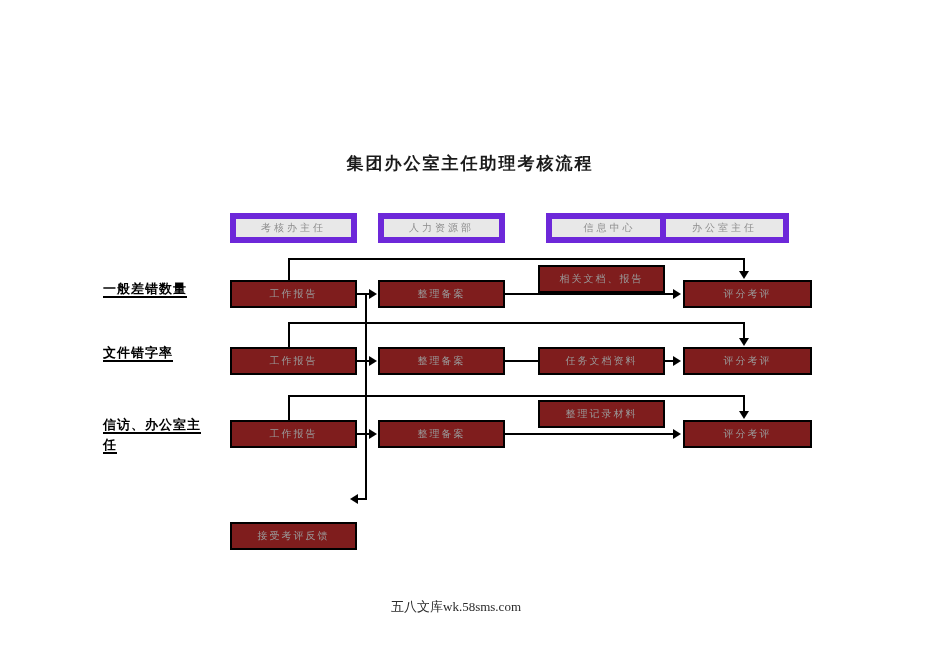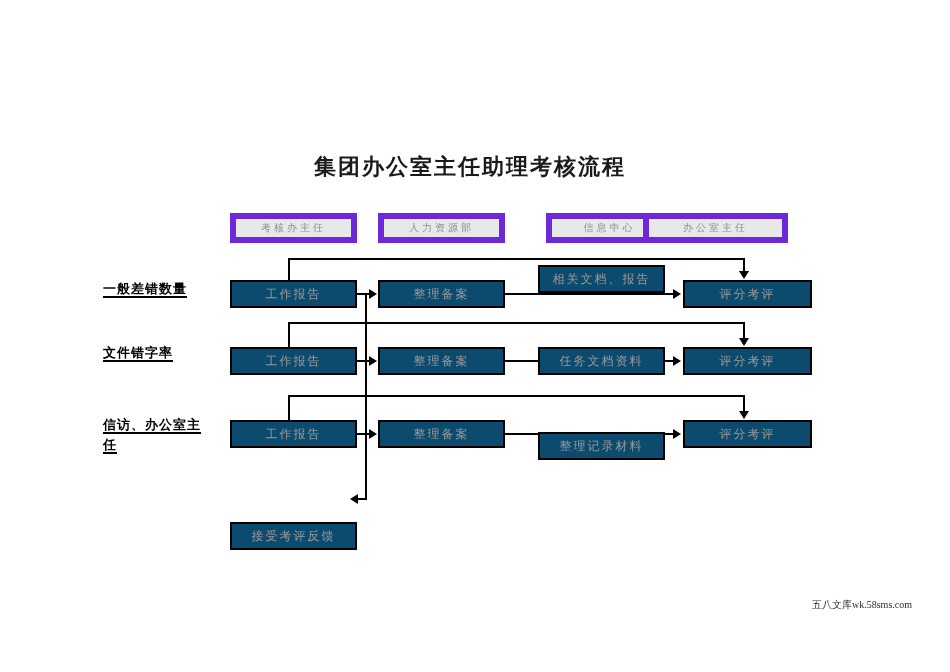--- a/index.html
+++ b/index.html
@@ -2,78 +2,78 @@
 <html><head>
 <meta charset="utf-8">
 <style>
   html,body { margin:0; padding:0; }
   body {
     width:950px; height:672px; position:relative; background:#ffffff;
     font-family:"Liberation Sans", sans-serif; overflow:hidden;
   }
   .page-title {
     position:absolute; left:235px; top:152px; width:470px;
-    text-align:center; font-size:22px; font-weight:bold; color:#1a1a1a;
+    text-align:center; font-size:17px; font-weight:bold; color:#1a1a1a;
     letter-spacing:2px;
   }
   .box {
     position:absolute; width:127px; height:28px; box-sizing:border-box;
-    border:2px solid #000; background:#0c4a6e; z-index:2;
+    border:2px solid #000; background:#7f1d1d; z-index:2;
     display:flex; align-items:center; justify-content:center;
-    font-size:12px; color:#9a9a9a; letter-spacing:2px; white-space:nowrap;
+    font-size:10px; color:#9a9a9a; letter-spacing:2px; white-space:nowrap;
   }
   .lane-header {
     height:30px; border:6px solid #6d28d9; background:#e8e8e8;
     color:#8d8d8d; font-size:10px; letter-spacing:3px;
   }
   .row-label {
     position:absolute; left:103px; width:102px; font-size:13px;
     font-weight:bold; color:#000; letter-spacing:1px; line-height:1.55;
     text-decoration:underline; text-decoration-thickness:2px;
     text-underline-offset:3px;
   }
   .hline, .vline { position:absolute; background:#000; z-index:1; }
   .hline { height:2px; }
   .vline { width:2px; }
   .arrow { position:absolute; width:0; height:0; z-index:3; }
   .arrow-right { border-top:5px solid transparent; border-bottom:5px solid transparent; border-left:8px solid #000; }
   .arrow-left  { border-top:5px solid transparent; border-bottom:5px solid transparent; border-right:8px solid #000; }
   .arrow-down  { border-left:5px solid transparent; border-right:5px solid transparent; border-top:8px solid #000; }
   .footer {
-    position:absolute; left:0; top:598px; width:912px; text-align:right;
-    font-family:"Liberation Serif", serif; font-size:10px; color:#2a2a2a;
+    position:absolute; left:0; top:598px; width:912px; text-align:center;
+    font-family:"Liberation Serif", serif; font-size:13px; color:#2a2a2a;
   }
 </style>
 </head>
 <body>
 
 <div class="page-title">集团办公室主任助理考核流程</div>
 
 <div class="box lane-header" style="left:230px; top:213px;">考核办主任</div>
 <div class="box lane-header" style="left:378px; top:213px;">人力资源部</div>
 <div class="box lane-header" style="left:538px; top:213px;margin-left:8px;">信息中心</div>
-<div class="box lane-header" style="left:643px; top:213px; width:145px;">办公室主任</div>
+<div class="box lane-header" style="left:660px; top:213px; width:129px;">办公室主任</div>
 
 <div class="row-label" style="top:279px;">一般差错数量</div>
 <div class="row-label" style="top:343px;">文件错字率</div>
 <div class="row-label" style="top:415px;">信访、办公室主任</div>
 
 <div class="box" style="left:230px; top:280px;">工作报告</div>
 <div class="box" style="left:378px; top:280px;">整理备案</div>
 <div class="box" style="left:538px; top:265px;">相关文档、报告</div>
 <div class="box" style="left:683px; top:280px; width:129px;">评分考评</div>
 
 <div class="box" style="left:230px; top:347px;">工作报告</div>
 <div class="box" style="left:378px; top:347px;">整理备案</div>
 <div class="box" style="left:538px; top:328px;margin-top:19px;">任务文档资料</div>
 <div class="box" style="left:683px; top:347px; width:129px;">评分考评</div>
 
 <div class="box" style="left:230px; top:420px;">工作报告</div>
 <div class="box" style="left:378px; top:420px;">整理备案</div>
-<div class="box" style="left:538px; top:400px;margin-top:32px;">整理记录材料</div>
+<div class="box" style="left:538px; top:400px;">整理记录材料</div>
 <div class="box" style="left:683px; top:420px; width:129px;">评分考评</div>
 
 <div class="box" style="left:230px; top:485px;margin-top:37px;">接受考评反馈</div>
 
 <div class="vline" style="left:288px; top:258px; height:22px;"></div>
 <div class="hline" style="left:288px; top:258px; width:457px;"></div>
 <div class="vline" style="left:743px; top:258px; height:14px;"></div>
 <div class="arrow arrow-down" style="left:739px; top:271px;"></div>
 <div class="hline" style="left:357px; top:293px; width:14px;"></div>
 <div class="arrow arrow-right" style="left:369px; top:289px;"></div>

